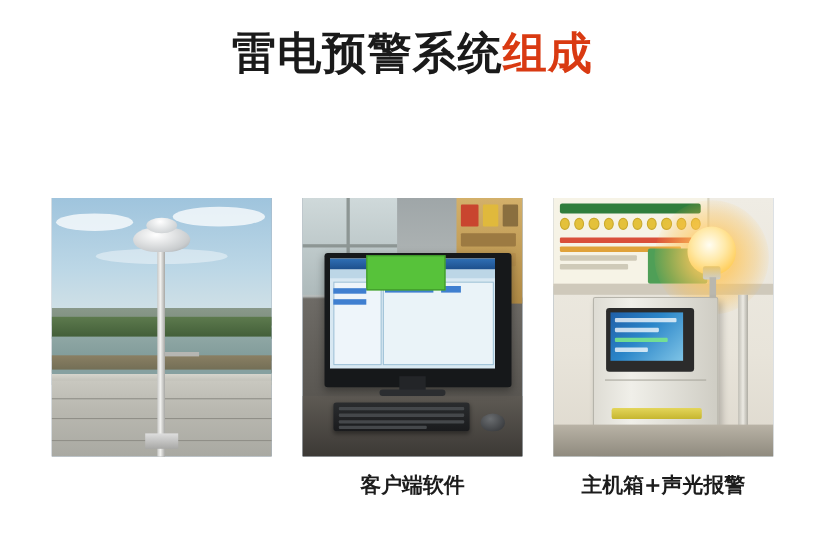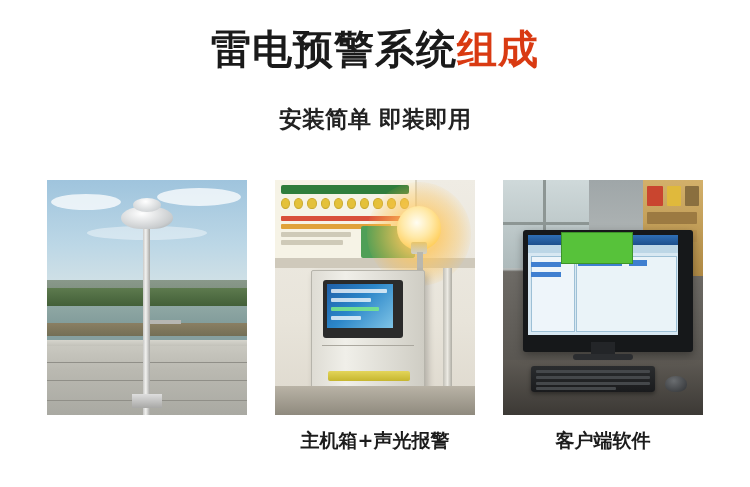--- a/index.html
+++ b/index.html
@@ -319,21 +319,20 @@
 </style>
 </head>
 <body>
 
 <div class="page">
 
   <div class="title">
     <span>雷电预警系统</span><span class="accent">组成</span>
   </div>
 
-  <div class="subtitle">安装简单 即装即用</div>
 
   <div class="cards">
 
     <div class="card">
       <div class="photo">
         <div class="p1-sky"></div>
         <div class="p1-cloud" style="left:4px;top:14px;width:70px;height:16px;"></div>
         <div class="p1-cloud" style="left:110px;top:8px;width:84px;height:18px;"></div>
         <div class="p1-cloud" style="left:40px;top:46px;width:120px;height:14px;opacity:.55;"></div>
         <div class="p1-far"></div>
@@ -345,68 +344,20 @@
         <div class="p1-roof"></div>
         <div class="p1-roof-line" style="left:0;top:182px;width:200px;"></div>
         <div class="p1-roof-line" style="left:0;top:200px;width:200px;"></div>
         <div class="p1-roof-line" style="left:0;top:220px;width:200px;"></div>
         <div class="p1-arm"></div>
         <div class="p1-pole"></div>
         <div class="p1-base"></div>
         <div class="p1-head"></div>
         <div class="p1-head-top"></div>
       </div>
-    </div>
-
-    <div class="card">
-      <div class="photo">
-        <div class="p2-bg"></div>
-        <div class="p2-board">
-          <div class="p2-board-title"></div>
-          <div class="p2-dots">
-            <i></i>
-              <i></i>
-              <i></i>
-              <i></i>
-              <i></i>
-              <i></i>
-              <i></i>
-              <i></i>
-              <i></i>
-              <i></i>
-          </div>
-          <div class="p2-board-rows">
-            <div class="p2-row" style="background:#d94f3a;width:120px;"></div>
-            <div class="p2-row" style="background:#e0a23a;width:110px;"></div>
-            <div class="p2-row" style="background:#cfcab8;width:70px;"></div>
-            <div class="p2-row" style="background:#cfcab8;width:62px;"></div>
-          </div>
-          <div class="p2-green-panel"></div>
-        </div>
-        <div class="p2-wall-strip"></div>
-        <div class="p2-lamp-glow"></div>
-        <div class="p2-bulb"></div>
-        <div class="p2-bulb-neck"></div>
-        <div class="p2-bracket"></div>
-        <div class="p2-pipe"></div>
-        <div class="p2-cabinet">
-          <div class="p2-door-line"></div>
-          <div class="p2-lockbar"></div>
-          <div class="p2-vent"></div>
-        </div>
-        <div class="p2-screen-frame" style="left:48px;top:100px;"></div>
-        <div class="p2-screen" style="left:52px;top:104px;">
-          <div class="p2-screen-row" style="left:4px;top:5px;width:56px;"></div>
-          <div class="p2-screen-row" style="left:4px;top:14px;width:40px;"></div>
-          <div class="p2-screen-row" style="left:4px;top:23px;width:48px;background:rgba(120,230,140,.9);"></div>
-          <div class="p2-screen-row" style="left:4px;top:32px;width:30px;"></div>
-        </div>
-        <div class="p2-floor"></div>
-      </div>
-      <div class="caption">主机箱+声光报警</div>
     </div>
 
     <div class="card">
       <div class="photo">
         <div class="p3-bg"></div>
         <div class="p3-window"></div>
         <div class="p3-win-bar" style="left:40px;top:0;width:3px;height:88px;"></div>
         <div class="p3-win-bar" style="left:0;top:42px;width:86px;height:3px;"></div>
         <div class="p3-shelf"></div>
         <div class="p3-shelf-item" style="left:144px;top:6px;width:16px;height:20px;background:#c9452f;"></div>
@@ -433,14 +384,62 @@
           <div class="p3-key-row" style="left:5px;top:4px;width:114px;"></div>
           <div class="p3-key-row" style="left:5px;top:10px;width:114px;"></div>
           <div class="p3-key-row" style="left:5px;top:16px;width:114px;"></div>
           <div class="p3-key-row" style="left:5px;top:21px;width:80px;"></div>
         </div>
         <div class="p3-mouse"></div>
       </div>
       <div class="caption">客户端软件</div>
     </div>
 
+    <div class="card">
+      <div class="photo">
+        <div class="p2-bg"></div>
+        <div class="p2-board">
+          <div class="p2-board-title"></div>
+          <div class="p2-dots">
+            <i></i>
+              <i></i>
+              <i></i>
+              <i></i>
+              <i></i>
+              <i></i>
+              <i></i>
+              <i></i>
+              <i></i>
+              <i></i>
+          </div>
+          <div class="p2-board-rows">
+            <div class="p2-row" style="background:#d94f3a;width:120px;"></div>
+            <div class="p2-row" style="background:#e0a23a;width:110px;"></div>
+            <div class="p2-row" style="background:#cfcab8;width:70px;"></div>
+            <div class="p2-row" style="background:#cfcab8;width:62px;"></div>
+          </div>
+          <div class="p2-green-panel"></div>
+        </div>
+        <div class="p2-wall-strip"></div>
+        <div class="p2-lamp-glow"></div>
+        <div class="p2-bulb"></div>
+        <div class="p2-bulb-neck"></div>
+        <div class="p2-bracket"></div>
+        <div class="p2-pipe"></div>
+        <div class="p2-cabinet">
+          <div class="p2-door-line"></div>
+          <div class="p2-lockbar"></div>
+          <div class="p2-vent"></div>
+        </div>
+        <div class="p2-screen-frame" style="left:48px;top:100px;"></div>
+        <div class="p2-screen" style="left:52px;top:104px;">
+          <div class="p2-screen-row" style="left:4px;top:5px;width:56px;"></div>
+          <div class="p2-screen-row" style="left:4px;top:14px;width:40px;"></div>
+          <div class="p2-screen-row" style="left:4px;top:23px;width:48px;background:rgba(120,230,140,.9);"></div>
+          <div class="p2-screen-row" style="left:4px;top:32px;width:30px;"></div>
+        </div>
+        <div class="p2-floor"></div>
+      </div>
+      <div class="caption">主机箱+声光报警</div>
+    </div>
+
   </div>
 </div>
 
 </body></html>

